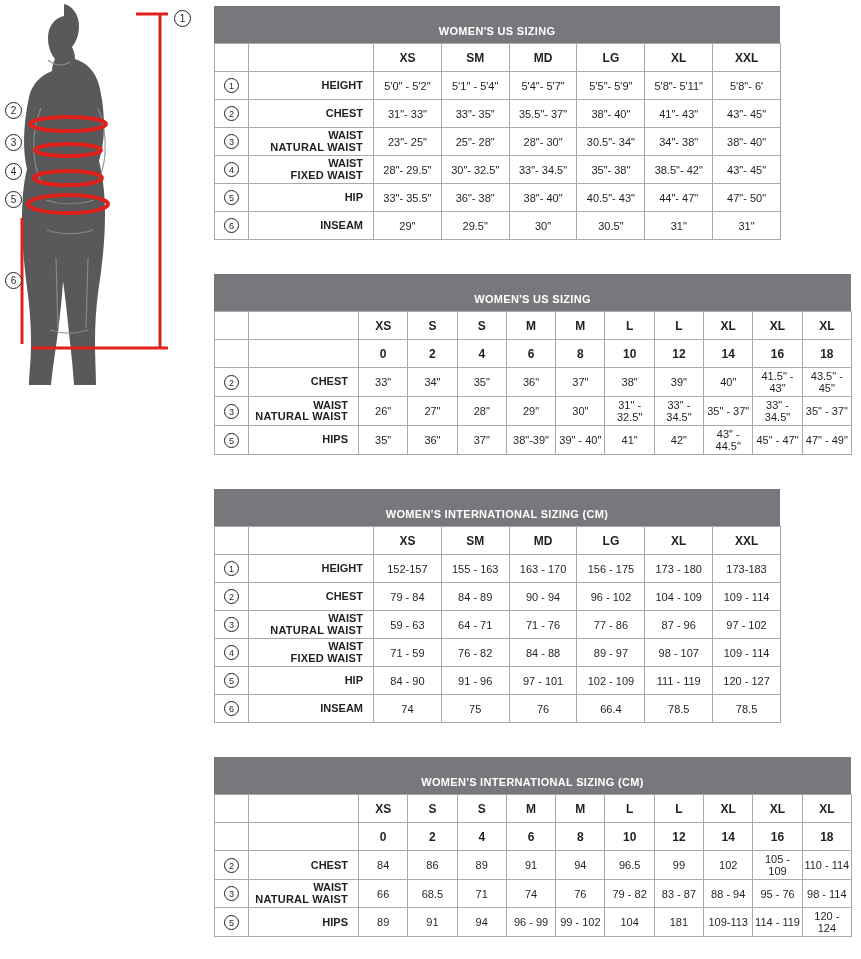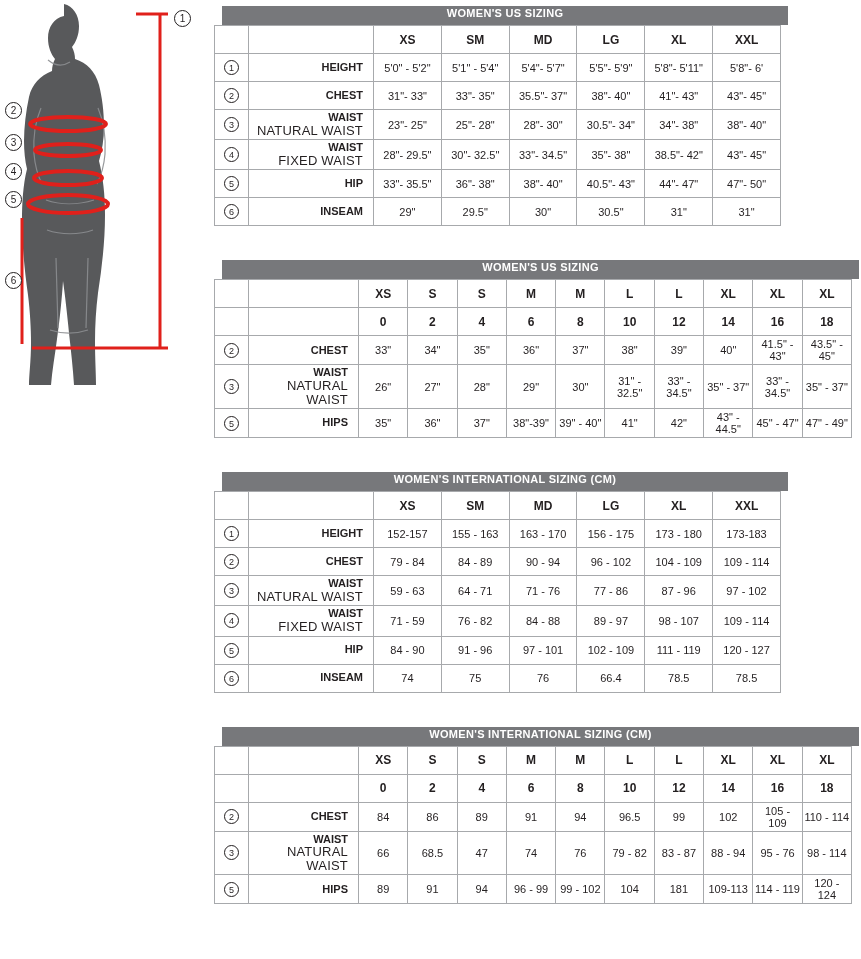--- a/index.html
+++ b/index.html
@@ -41,46 +41,45 @@
   }
   table.wide { width: 637px; }
   .tbl-wrap { margin-bottom: 34px; }
   caption, .tbl-title {
     background: #77787b;
     color: #ffffff;
     font-size: 11px;
     font-weight: bold;
     letter-spacing: .3px;
     text-align: center;
-    padding: 0 0 6px 0;
+    padding: 18px 0 6px 0;
     border: 1px solid #77787b;
     border-bottom: none;
-    margin-left: 8px;
   }
   td, th {
     border: 1px solid #a7a9ac;
     text-align: center;
     vertical-align: middle;
     font-size: 11px;
     height: 28px;
     padding: 2px 1px;
     color: #231f20;
   }
   th { font-weight: bold; font-size: 12px; }
   td.rowlabel {
     text-align: right;
     font-weight: bold;
     font-size: 11px;
     padding-right: 10px;
     line-height: 1.05;
   }
   td.rowlabel .sub {
     display: block;
-    font-size: 13px;
-    font-weight: normal;
+    font-size: 11px;
+    font-weight: bold;
     letter-spacing: .2px;
   }
   td.numcell {
     width: 34px;
     padding: 0;
   }
   .circnum {
     display: inline-block;
     width: 15px; height: 15px;
     line-height: 14px;
@@ -484,21 +483,21 @@
               <td>99</td>
               <td>102</td>
               <td>105 - 109</td>
               <td>110 - 114</td>
             </tr>
             <tr>
               <td class="numcell"><span class="circnum">3</span></td>
               <td class="rowlabel"><span>WAIST</span><span class="sub">NATURAL WAIST</span></td>
               <td>66</td>
               <td>68.5</td>
-              <td>47</td>
+              <td>71</td>
               <td>74</td>
               <td>76</td>
               <td>79 - 82</td>
               <td>83 - 87</td>
               <td>88 - 94</td>
               <td>95 - 76</td>
               <td>98 - 114</td>
             </tr>
             <tr>
               <td class="numcell"><span class="circnum">5</span></td>

